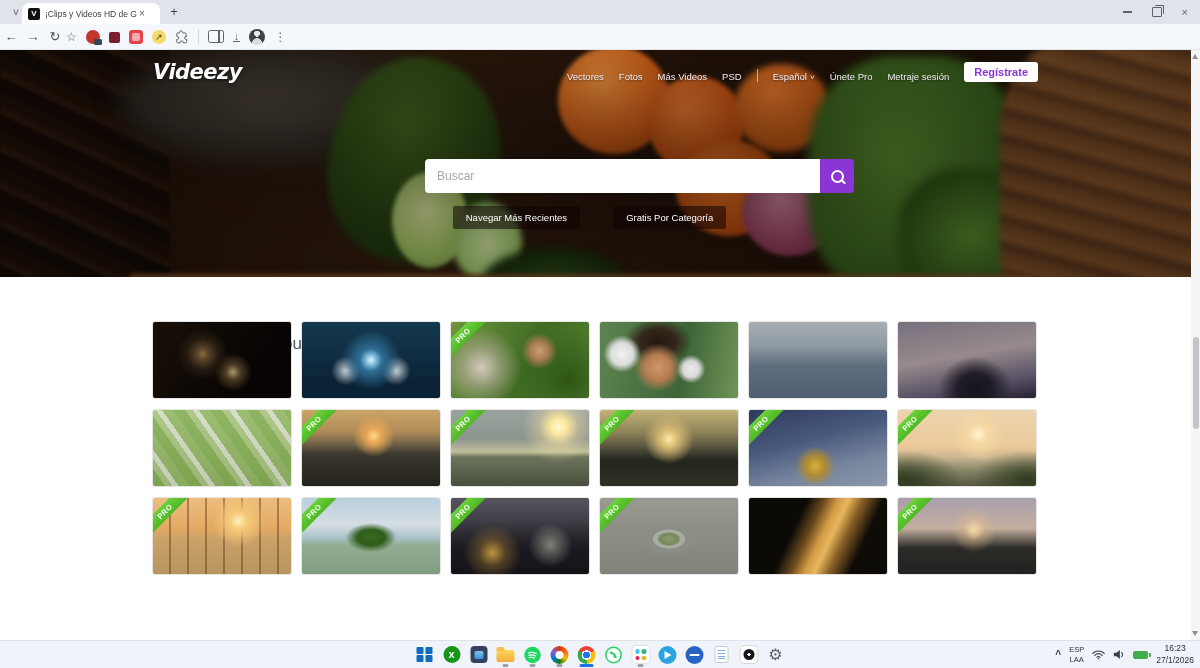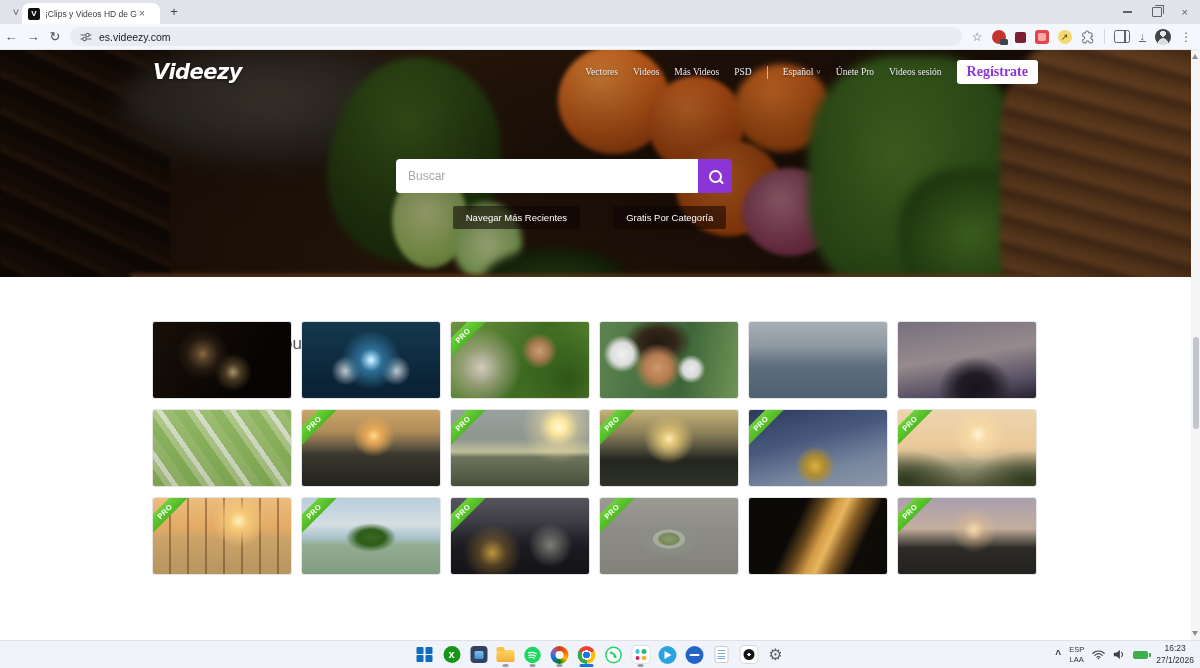--- a/index.html
+++ b/index.html
@@ -86,29 +86,29 @@
     background:radial-gradient(#2c4a16,#16280a 70%);}
   .b-table{left:130px;top:224px;width:900px;height:62px;filter:blur(2px);
     background:linear-gradient(180deg,rgba(122,74,36,.9),rgba(66,38,16,.95));}
   .hero:after{content:"";position:absolute;inset:0;
     background:radial-gradient(ellipse at 50% 45%,rgba(0,0,0,.30),rgba(0,0,0,.08) 62%),
                linear-gradient(rgba(0,0,0,.14),rgba(0,0,0,.22));}
   .hero-inner{position:absolute;left:153px;top:0;width:885px;height:100%;z-index:3;}
   .site-nav{position:absolute;top:10px;left:0;right:0;height:24px;display:flex;align-items:center;}
   .logo{font:italic 900 21px "DejaVu Sans",sans-serif;color:#fff;letter-spacing:-.5px;
     text-shadow:0 1px 3px rgba(0,0,0,.6);}
-  .nav-links{margin-left:auto;display:flex;align-items:center;gap:15px;font-family:Liberation Serif, serif;}
+  .nav-links{margin-left:auto;display:flex;align-items:flex-end;gap:15px;}
   .nav-link{font-size:9.5px;color:#f3edf3;text-shadow:0 1px 2px rgba(0,0,0,.5);}
   .nav-div{width:1px;height:13px;background:rgba(255,255,255,.55);}
   .lang-chev{font-size:8px;color:#f3edf3;margin-left:3px;}
-  .signup-btn{background:#fff;color:#8b35d6;font-size:14px;font-weight:bold;
+  .signup-btn{background:#fff;color:#8b35d6;font-size:11px;font-weight:bold;
     border-radius:3px;padding:4px 10px;}
   .hero-title{position:absolute;top:63px;left:0;right:0;text-align:center;color:#fff;
     font-size:26px;font-weight:bold;text-shadow:0 1px 4px rgba(0,0,0,.45);}
-  .search-wrap{position:absolute;top:109px;left:243px;width:336px;height:34px;display:flex;}
+  .search-wrap{position:absolute;top:109px;left:272px;width:429px;height:34px;display:flex;}
   .search-input{flex:1;height:100%;border:none;outline:none;border-radius:4px 0 0 4px;
     padding:0 12px;font-size:12px;font-family:"Liberation Sans",sans-serif;color:#333;box-sizing:border-box;}
   .search-input::placeholder{color:#a9a4ae;}
   .search-btn{width:34px;height:100%;background:#8b35d6;border-radius:0 4px 4px 0;
     display:flex;align-items:center;justify-content:center;}
   .mag{width:9px;height:9px;border:2px solid #fff;border-radius:50%;position:relative;}
   .mag:after{content:"";position:absolute;width:5px;height:2px;background:#fff;
     transform:rotate(45deg);right:-4px;bottom:-2px;border-radius:1px;}
   .hero-btns{position:absolute;top:156px;left:0;right:12px;display:flex;justify-content:center;gap:33px;align-items:center;}
   .hero-btn{background:rgba(15,4,4,.55);color:#fff;font-size:9.5px;padding:6px 13px;border-radius:2px;}
@@ -215,31 +215,20 @@
       <span class="wc-min"></span>
       <span class="wc-max"></span>
       <span class="wc">×</span>
     </div>
   </div>
 
   <div class="toolbar">
     <span class="nav-btn">←</span>
     <span class="nav-btn">→</span>
     <span class="nav-btn">↻</span>
-    <div class="omnibox">
-      <svg width="12" height="12" viewBox="0 0 12 12">
-        <g stroke="#5f6368" stroke-width="1.2" stroke-linecap="round">
-          <line x1="1" y1="4" x2="11" y2="4"></line>
-            <line x1="1" y1="8" x2="11" y2="8"></line>
-        </g>
-        <circle cx="7.5" cy="4" r="1.7" fill="#f4f7fb" stroke="#5f6368" stroke-width="1.1"></circle>
-        <circle cx="4.5" cy="8" r="1.7" fill="#f4f7fb" stroke="#5f6368" stroke-width="1.1"></circle>
-      </svg>
-      <span class="omni-url">es.videezy.com</span>
-    </div>
     <div class="tb-right">
       <span class="star">☆</span>
       <span class="ext ext-c1"></span>
       <span class="ext ext-c2"></span>
       <span class="ext ext-c3"></span>
       <span class="ext ext-c4"></span>
       <svg width="14" height="14" viewBox="0 0 24 24">
         <path d="M20 11h-1V7a2 2 0 0 0-2-2h-4V4a2.5 2.5 0 1 0-5 0v1H5a2 2 0 0 0-2 2v4h1a2.5 2.5 0 1 1 0 5H3v4a2 2 0 0 0 2 2h4v-1a2.5 2.5 0 1 1 5 0v1h4a2 2 0 0 0 2-2v-4h-1a2.5 2.5 0 1 1 0-5z" fill="none" stroke="#5f6368" stroke-width="1.7"></path>
       </svg>
       <span class="tb-divider"></span>
@@ -267,29 +256,29 @@
       <i class="b b-cil2"></i>
       <i class="b b-basket"></i>
       <i class="b b-herb"></i>
       <i class="b b-table"></i>
 
       <div class="hero-inner">
         <div class="site-nav">
           <span class="logo">Videezy</span>
           <div class="nav-links">
             <span class="nav-link">Vectores</span>
-            <span class="nav-link">Videos</span>
+            <span class="nav-link">Fotos</span>
             <span class="nav-link">Más Videos</span>
             <span class="nav-link">PSD</span>
             <span class="nav-div"></span>
             <span class="nav-link">
               <span>Español</span><span class="lang-chev">˅</span>
             </span>
             <span class="nav-link">Únete Pro</span>
-            <span class="nav-link">Videos sesión</span>
+            <span class="nav-link">Metraje sesión</span>
             <span class="signup-btn">Regístrate</span>
           </div>
         </div>
 
 
         <div class="search-wrap">
           <input class="search-input" type="text" placeholder="Buscar" style="">
           <div class="search-btn">
             <span class="mag"></span>
           </div>

